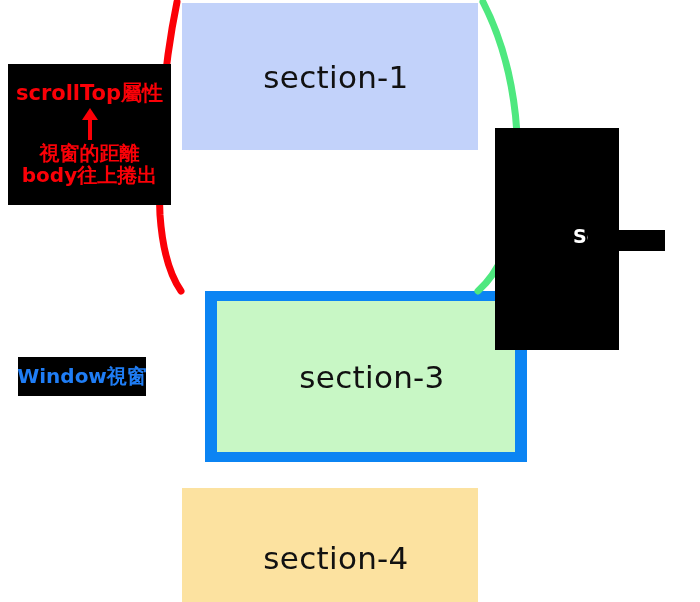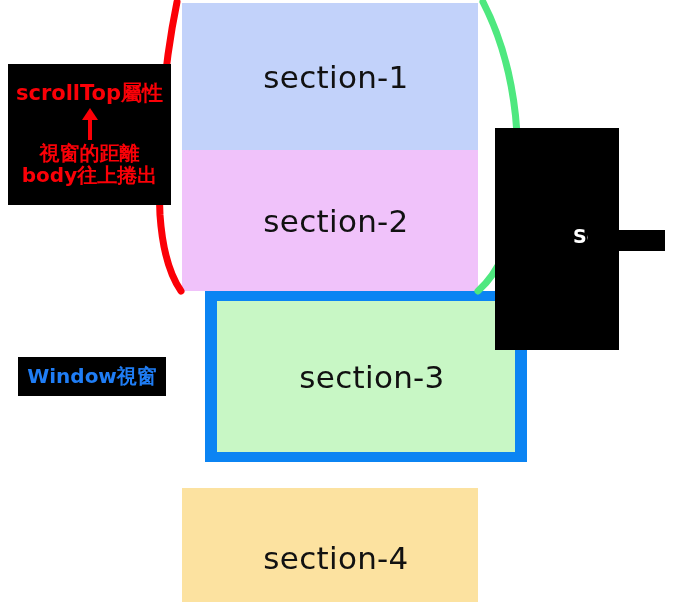--- a/index.html
+++ b/index.html
@@ -90,21 +90,21 @@
   
   #scrolltop-arrow {
     width: 26px;
     height: 34px;
     margin: 1px 0 1px 0;
   }
 
   #window-label {
     left: 18px;
     top: 357px;
-    width: 148px;
+    width: 128px;
     height: 39px;
   }
   .blue-text {
     color: #1f7df5;
     font-weight: bold;
     font-size: 20px;
     white-space: nowrap;
     font-family: "DejaVu Sans", "Liberation Sans", sans-serif;
   }
 
@@ -149,23 +149,20 @@
 </style>
 </head>
 <body>
 
 <div id="stage">
 
   <div class="section" id="section-1">
     <span>section-1</span>
   </div>
 
-  <div class="section" id="section-2">
-    <span>section-2</span>
-  </div>
 
   <div id="window-frame">
     <div class="section" id="section-3">
       <span>section-3</span>
     </div>
   </div>
 
   <div class="section" id="section-4">
     <span>section-4</span>
   </div>

